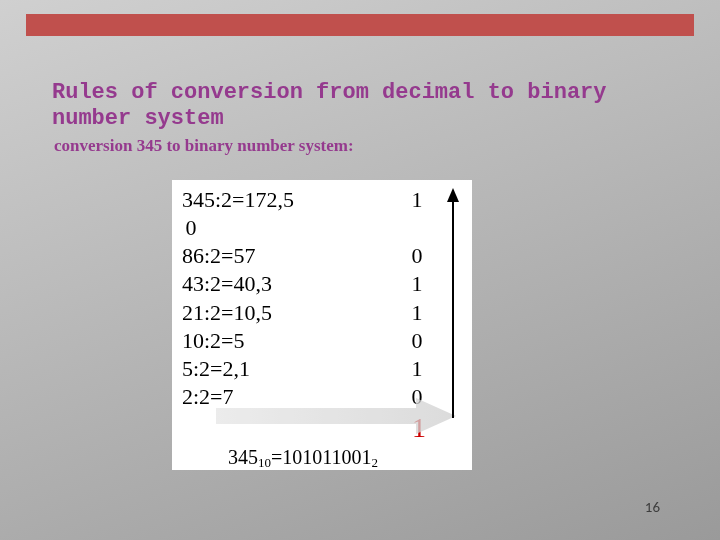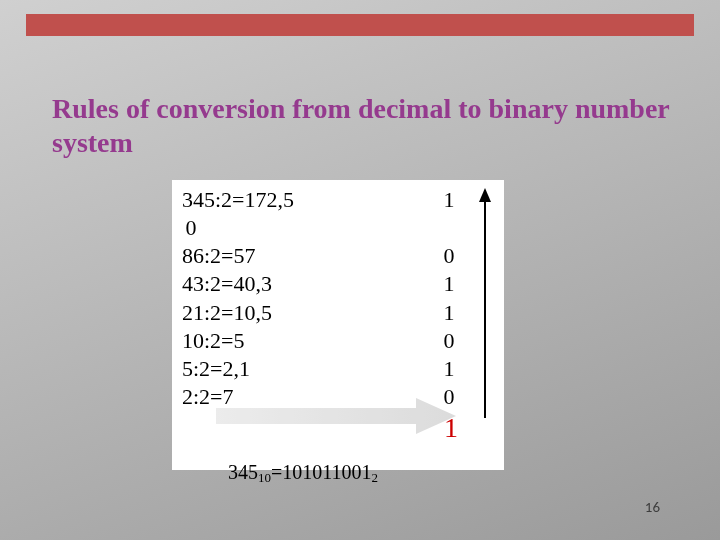--- a/index.html
+++ b/index.html
@@ -20,43 +20,43 @@
   .top-bar {
     position: absolute;
     top: 14px;
     left: 26px;
     right: 26px;
     height: 22px;
     background: #c0504d;
   }
   .title {
     position: absolute;
-    top: 92px;
+    top: 80px;
     left: 52px;
     right: 40px;
     color: #953a8e;
-    font-family: Liberation Serif, serif;
+    font-family: Liberation Mono, monospace;
     font-weight: bold;
-    font-size: 28px;
+    font-size: 22px;
     line-height: 1.2;
   }
   .subtitle {
     position: absolute;
     top: 136px;
     left: 54px;
     color: #953a8e;
     font-family: "Times New Roman", Times, serif;
     font-weight: bold;
     font-size: 17px;
   }
   .figure {
     position: absolute;
     top: 180px;
     left: 172px;
-    width: 332px;
+    width: 300px;
     height: 290px;
     background: #ffffff;
     box-sizing: border-box;
     padding: 6px 10px 4px 10px;
     font-family: "Times New Roman", Times, serif;
     color: #000000;
   }
   .calc-area {
     position: relative;
     width: 100%;
@@ -74,21 +74,21 @@
   .final-one {
     color: #cc0000;
     font-size: 28px;
     text-align: right;
     padding-right: 36px;
     line-height: 1.1;
     margin-top: 2px;
   }
   .result {
     font-size: 20px;
-    margin-top: 17px;
+    margin-top: 2px;
     padding-left: 46px;
     white-space: pre;
   }
   .result sub { font-size: 13px; vertical-align: baseline; position: relative; bottom: -3px; }
   .up-arrow {
     position: absolute;
     top: 2px;
     right: 10px;
     width: 0;
     height: 230px;
@@ -131,20 +131,21 @@
 </style>
 </head>
 <body>
 
 <div class="slide">
 
   <div class="top-bar"></div>
 
   <div class="title">Rules of conversion from decimal to binary number system</div>
 
+  <div class="subtitle">conversion 345 to binary number system:</div>
 
   <div class="figure">
     <div class="calc-area">
 
       <div class="calc-row">
         <span class="lhs">345:2=172,5</span>
         <span class="bit">1</span>
       </div>
       <div class="calc-row">
         <span class="bit">0</span>

